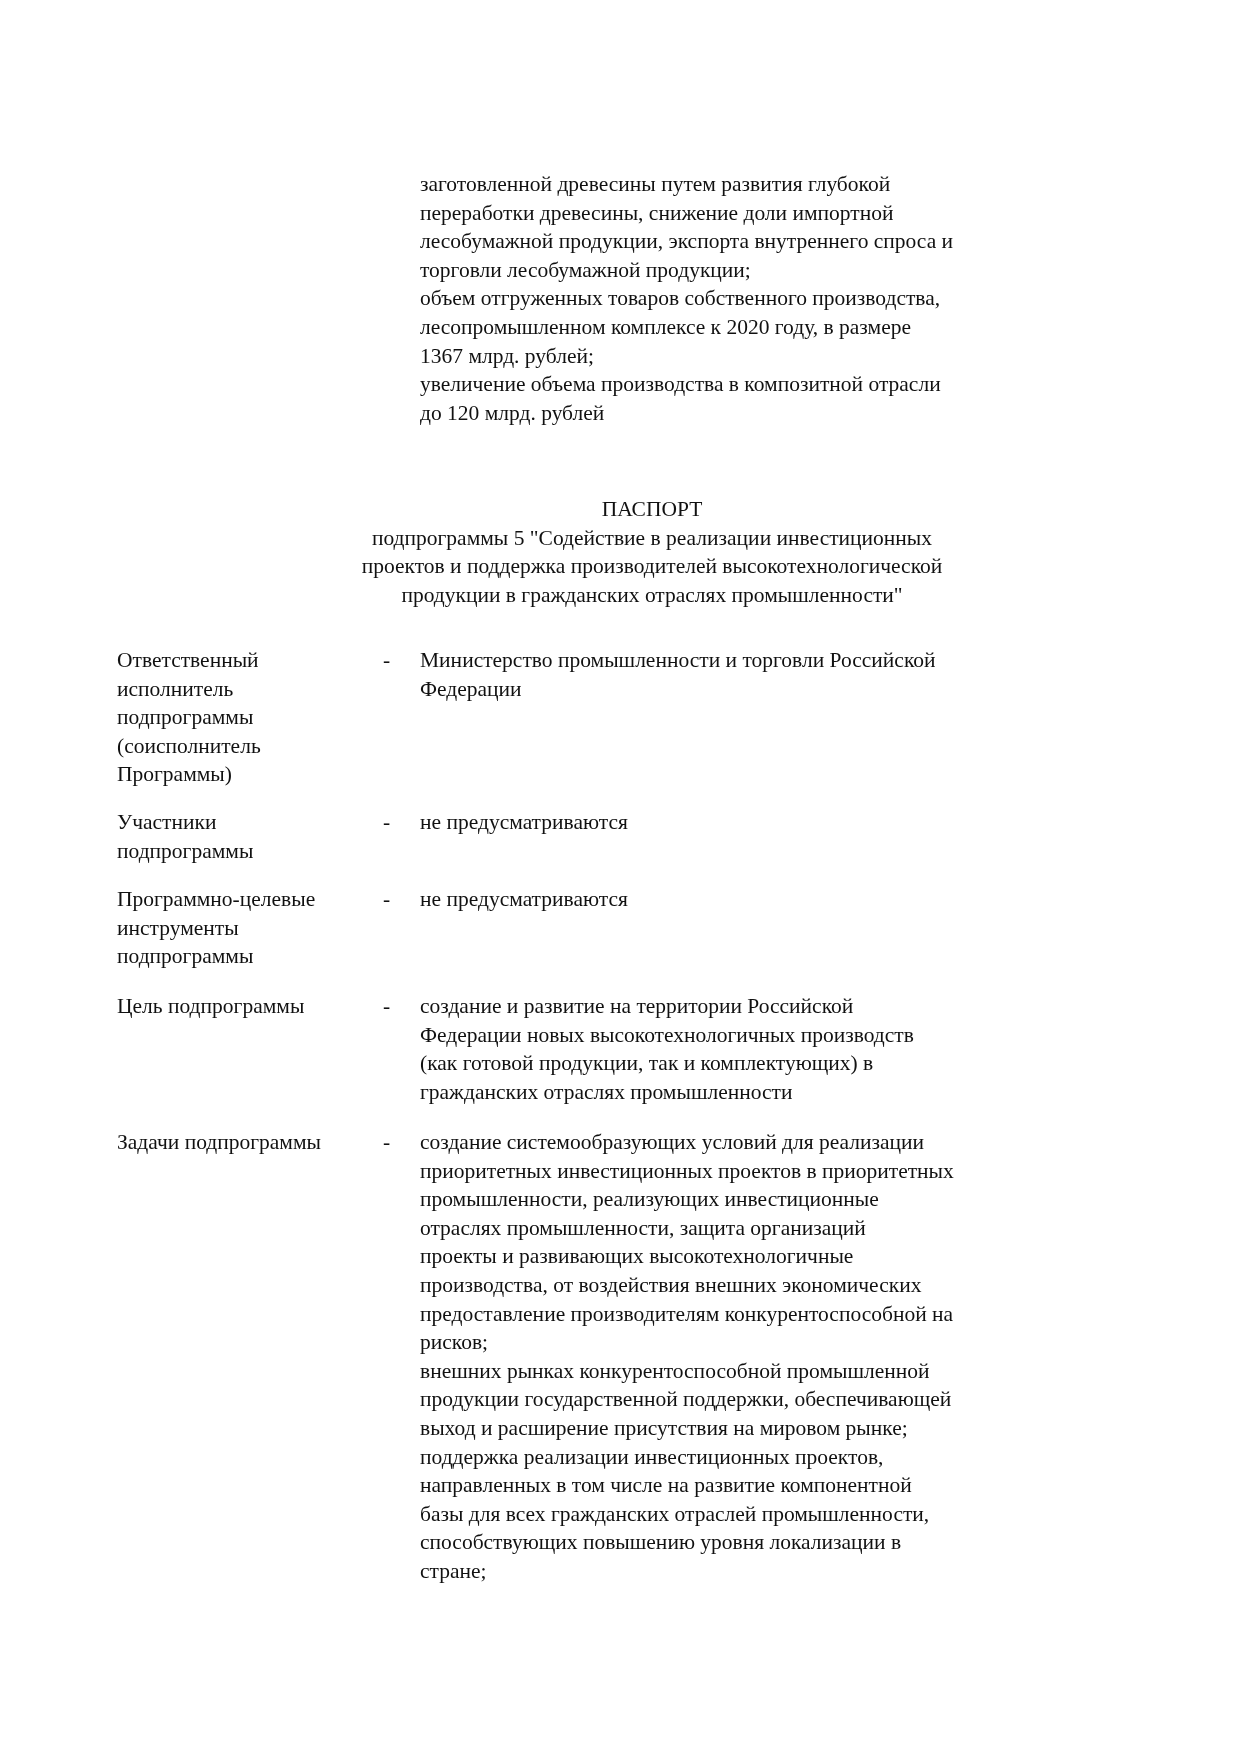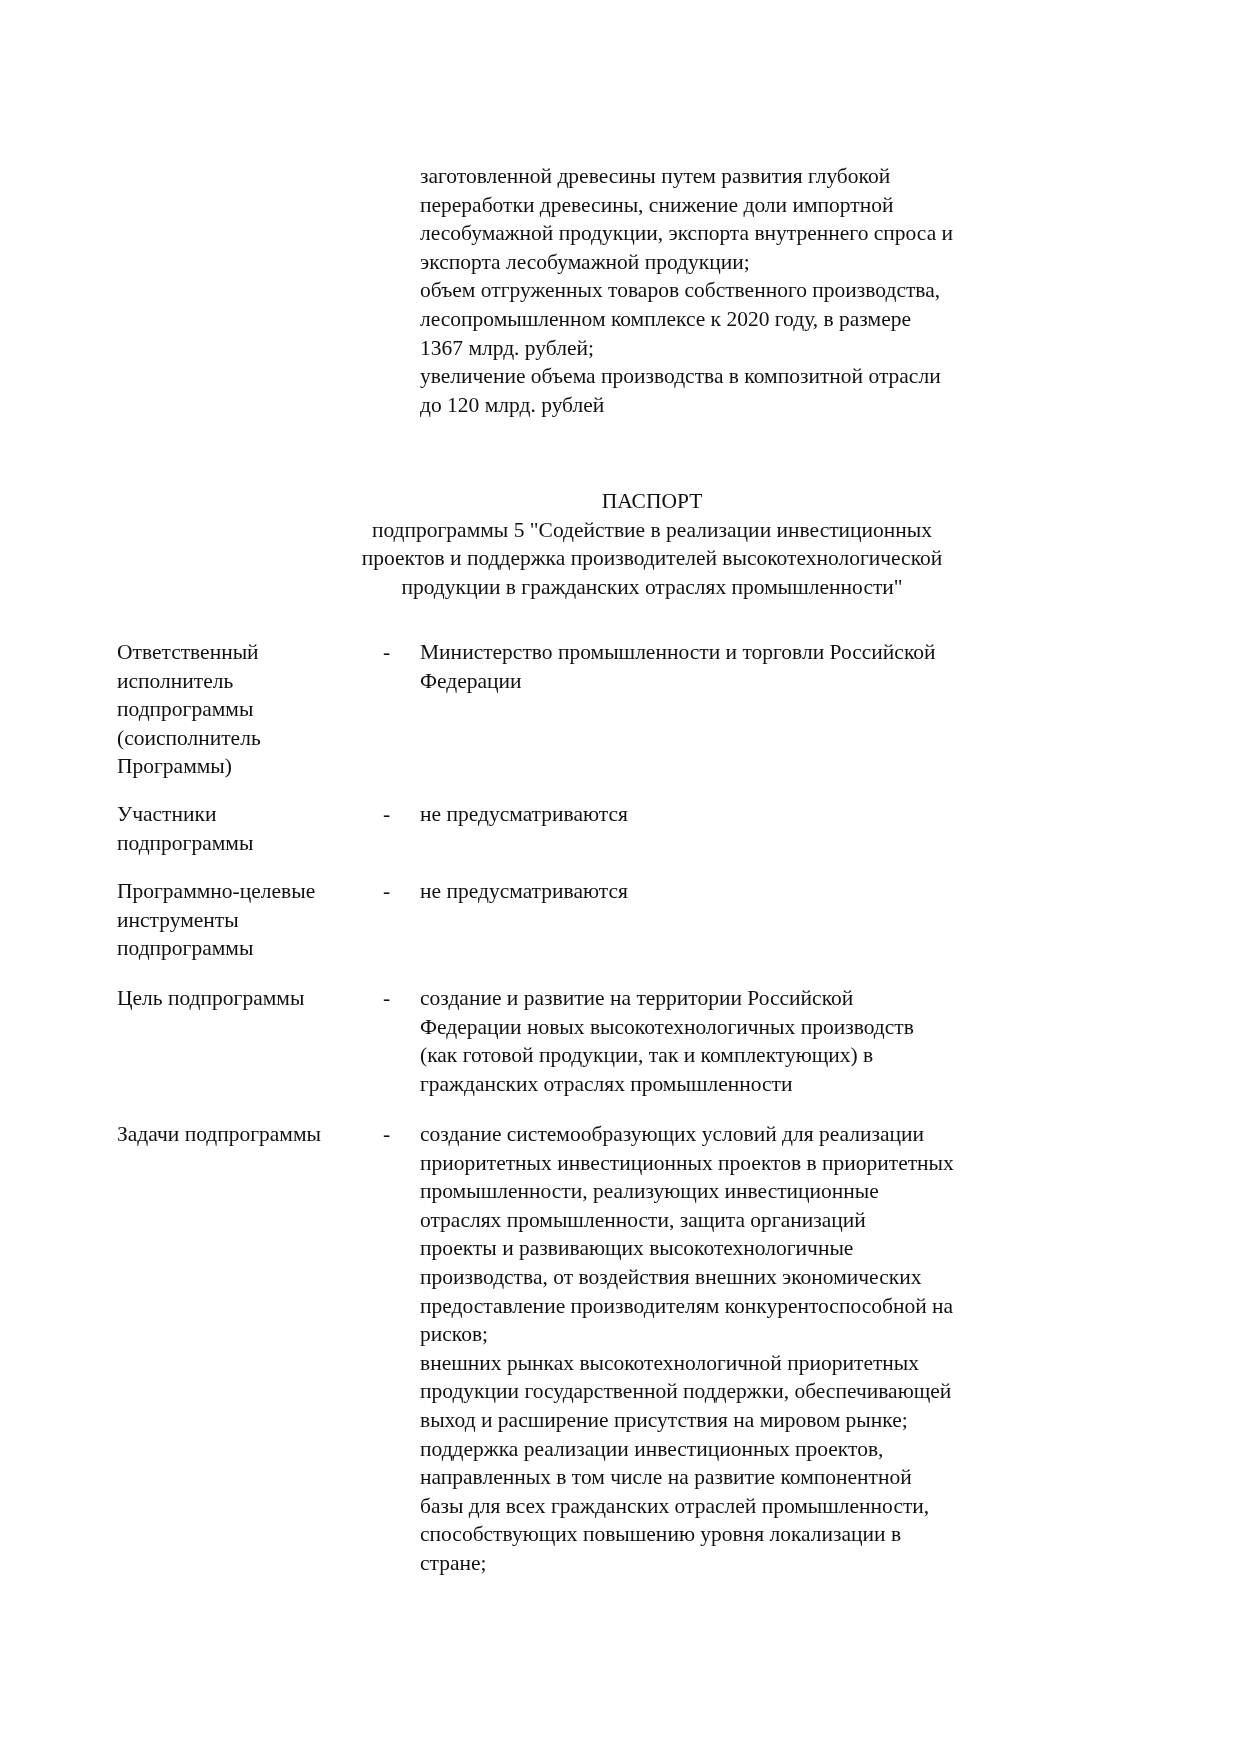--- a/index.html
+++ b/index.html
@@ -12,21 +12,21 @@
       height: 1754px;
       position: relative;
       overflow: hidden;
       font-family: "Liberation Serif", "DejaVu Serif", serif;
       color: #111111;
       font-size: 21.5px;
       line-height: 28.6px;
     }
     .page {
       position: absolute;
-      left: 0; top: 0;
+      left: 0; top: 8px;
       width: 1240px;
       height: 1557px;
     }
     .cont-block {
       position: absolute;
       left: 420px;
       top: 162px;
       width: 640px;
     }
     .line {
@@ -70,21 +70,21 @@
   </style>
 </head>
 <body>
 
 <div class="page">
 
   <div class="cont-block">
     <span class="line">заготовленной древесины путем развития глубокой</span>
     <span class="line">переработки древесины, снижение доли импортной</span>
     <span class="line">лесобумажной продукции, экспорта внутреннего спроса и</span>
-    <span class="line">экспорта лесобумажной продукции;</span>
+    <span class="line">торговли лесобумажной продукции;</span>
     <span class="line">объем отгруженных товаров собственного производства,</span>
     <span class="line">лесопромышленном комплексе к 2020 году, в размере</span>
     <span class="line">1367 млрд. рублей;</span>
     <span class="line">увеличение объема производства в композитной отрасли</span>
     <span class="line">до 120 млрд. рублей</span>
   </div>
 
   <div class="passport-head">
     <span class="title">ПАСПОРТ</span>
     <span class="title">подпрограммы 5 "Содействие в реализации инвестиционных</span>
@@ -150,21 +150,21 @@
     <div class="dash">-</div>
     <div class="value">
       <span class="line">создание системообразующих условий для реализации</span>
       <span class="line">приоритетных инвестиционных проектов в приоритетных</span>
       <span class="line">промышленности, реализующих инвестиционные</span>
       <span class="line">отраслях промышленности, защита организаций</span>
       <span class="line">проекты и развивающих высокотехнологичные</span>
       <span class="line">производства, от воздействия внешних экономических</span>
       <span class="line">предоставление производителям конкурентоспособной на</span>
       <span class="line">рисков;</span>
-      <span class="line">внешних рынках высокотехнологичной приоритетных</span>
+      <span class="line">внешних рынках конкурентоспособной промышленной</span>
       <span class="line">продукции государственной поддержки, обеспечивающей</span>
       <span class="line">выход и расширение присутствия на мировом рынке;</span>
       <span class="line">поддержка реализации инвестиционных проектов,</span>
       <span class="line">направленных в том числе на развитие компонентной</span>
       <span class="line">базы для всех гражданских отраслей промышленности,</span>
       <span class="line">способствующих повышению уровня локализации в</span>
       <span class="line">стране;</span>
     </div>
   </div>
 

